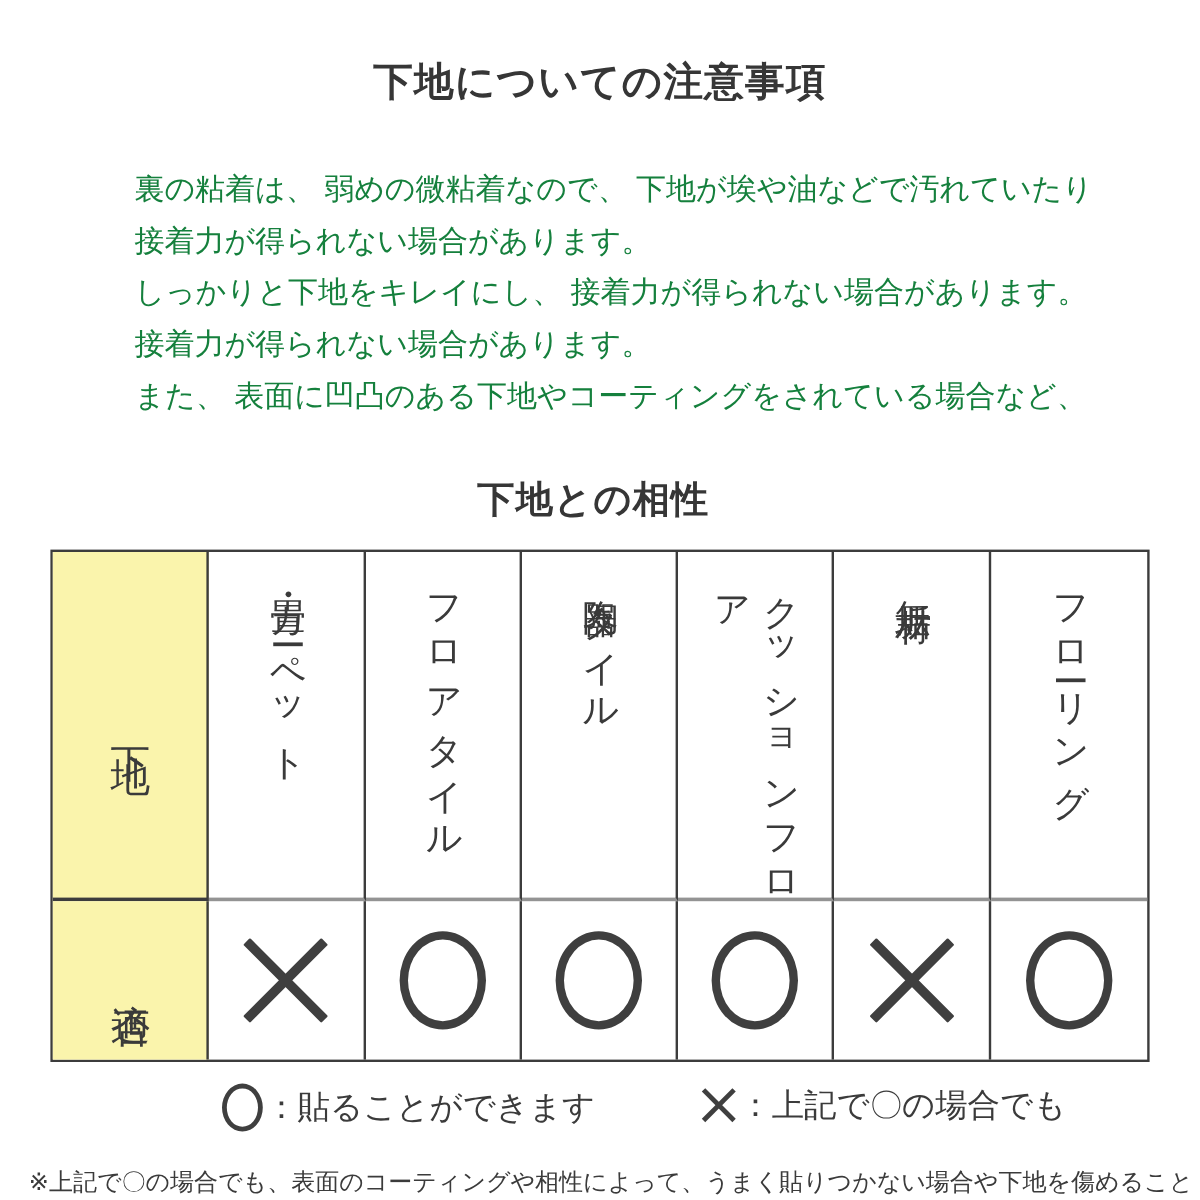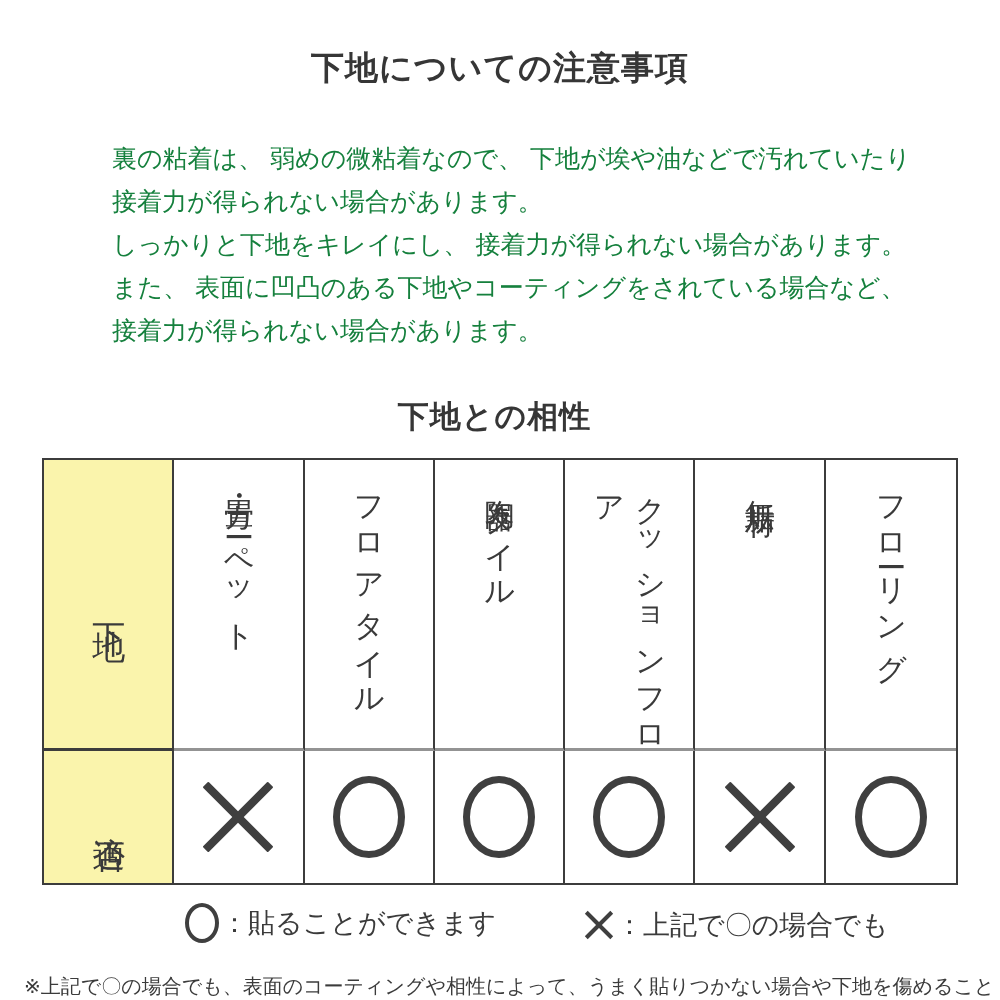--- a/index.html
+++ b/index.html
@@ -58,21 +58,21 @@
   .mark.is-cross{width:70px;height:70px;}
   .mark.is-cross::before,.mark.is-cross::after{
     content:"";position:absolute;left:50%;top:50%;
     width:92px;height:8px;background:#3f3f3f;border-radius:1px;
   }
   .mark.is-cross::before{transform:translate(-50%,-50%) rotate(45deg);}
   .mark.is-cross::after{transform:translate(-50%,-50%) rotate(-45deg);}
 
   
   .legend{
-    display:flex;align-items:flex-end;margin:18px 0 0 185px;
+    display:flex;align-items:flex-start;margin:18px 0 0 185px;
     font-size:27px;color:#3b3b3b;
   }
   .legend-item{display:flex;align-items:center;}
   .legend-item + .legend-item{margin-left:88px;}
   .legend-sym{position:relative;display:inline-block;margin-right:2px;}
   .legend-sym.is-circle{width:26px;height:32px;border:4px solid #3f3f3f;border-radius:50%;}
   .legend-sym.is-cross{width:30px;height:30px;}
   .legend-sym.is-cross::before,.legend-sym.is-cross::after{
     content:"";position:absolute;left:50%;top:50%;
     width:36px;height:4px;background:#3f3f3f;
@@ -87,22 +87,22 @@
 <body>
 
 <div class="page">
 
   <h1 class="page-title">下地についての注意事項</h1>
 
   <div class="intro">
     <div>裏の粘着は、 弱めの微粘着なので、 下地が埃や油などで汚れていたり</div>
     <div>接着力が得られない場合があります。</div>
     <div>しっかりと下地をキレイにし、 接着力が得られない場合があります。</div>
+    <div>接着力が得られない場合があります。</div>
     <div>また、 表面に凹凸のある下地やコーティングをされている場合など、</div>
-    <div>接着力が得られない場合があります。</div>
   </div>
 
   <h2 class="section-title">下地との相性</h2>
 
   <div class="comp-table">
 
     <div class="cell head-row yellow row-head">
       <span class="vtext">下地</span>
     </div>
     <div class="cell head-row col-head">

